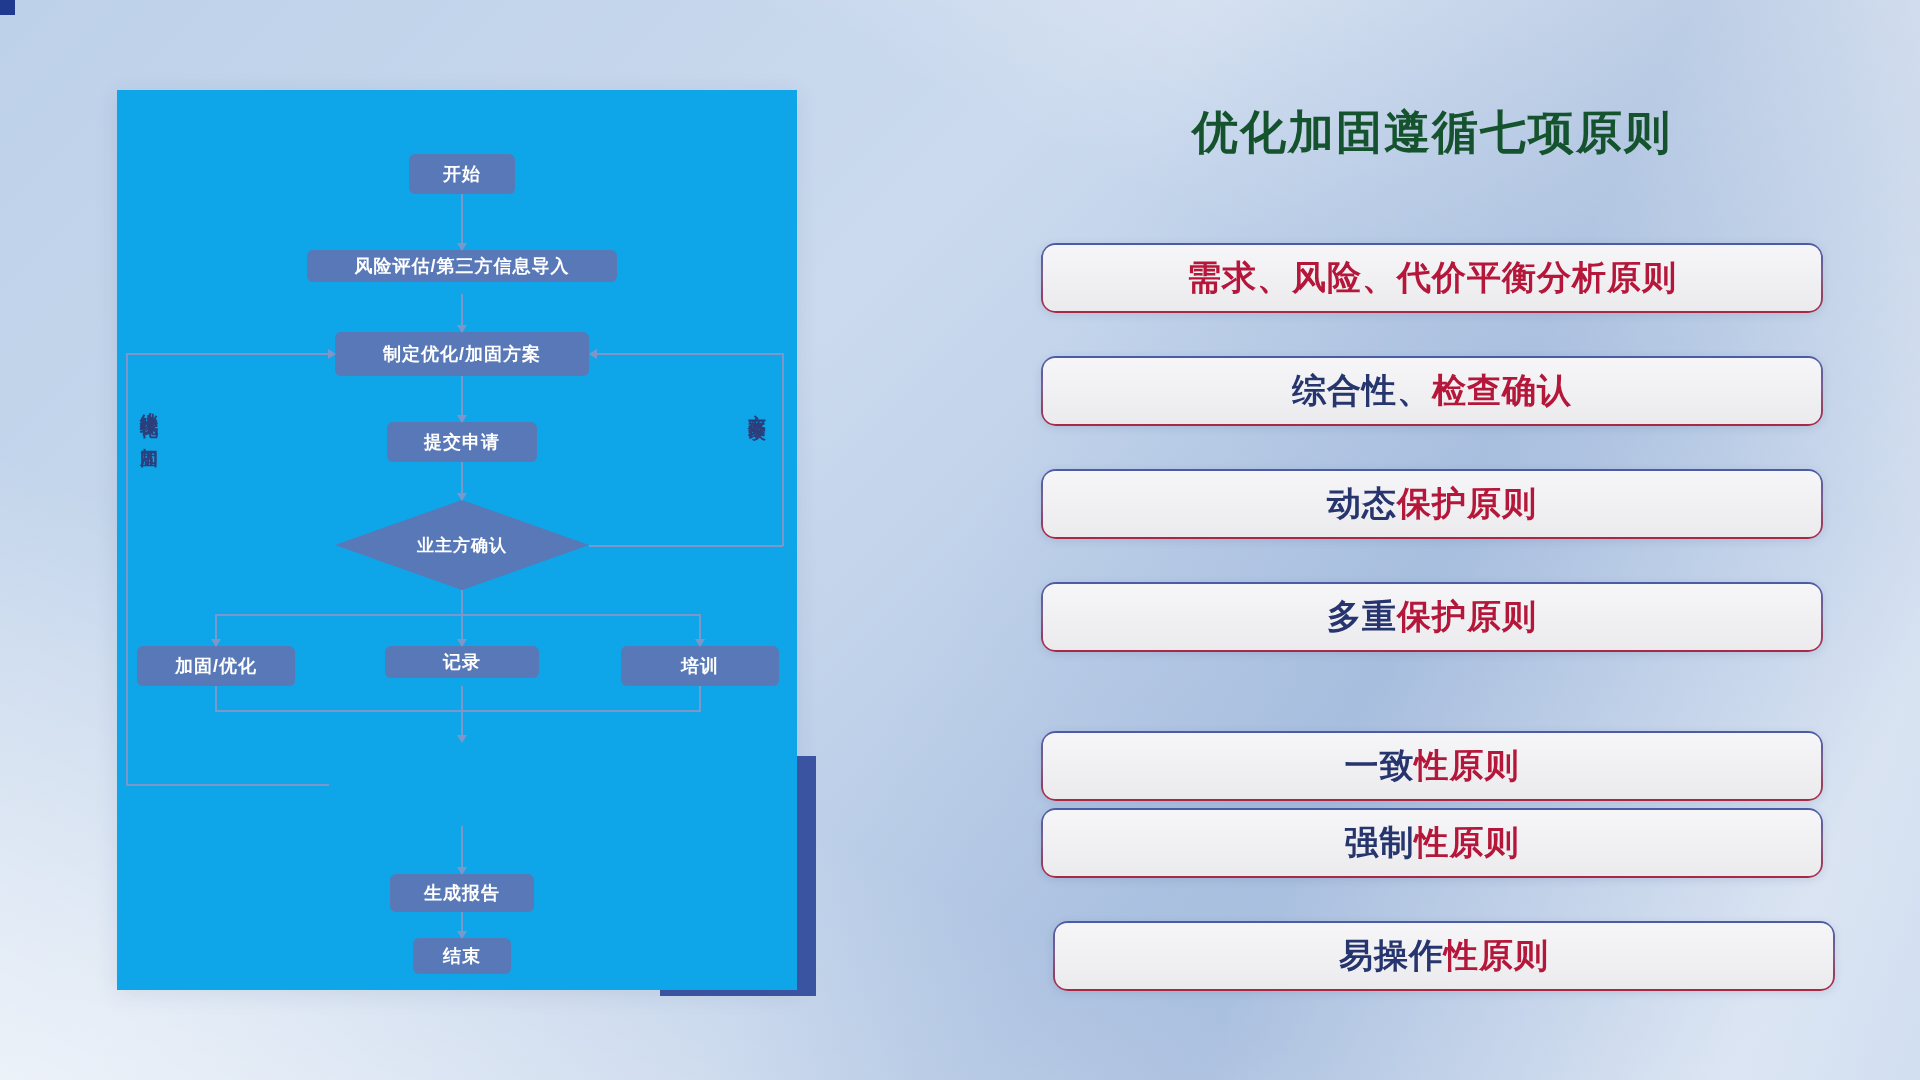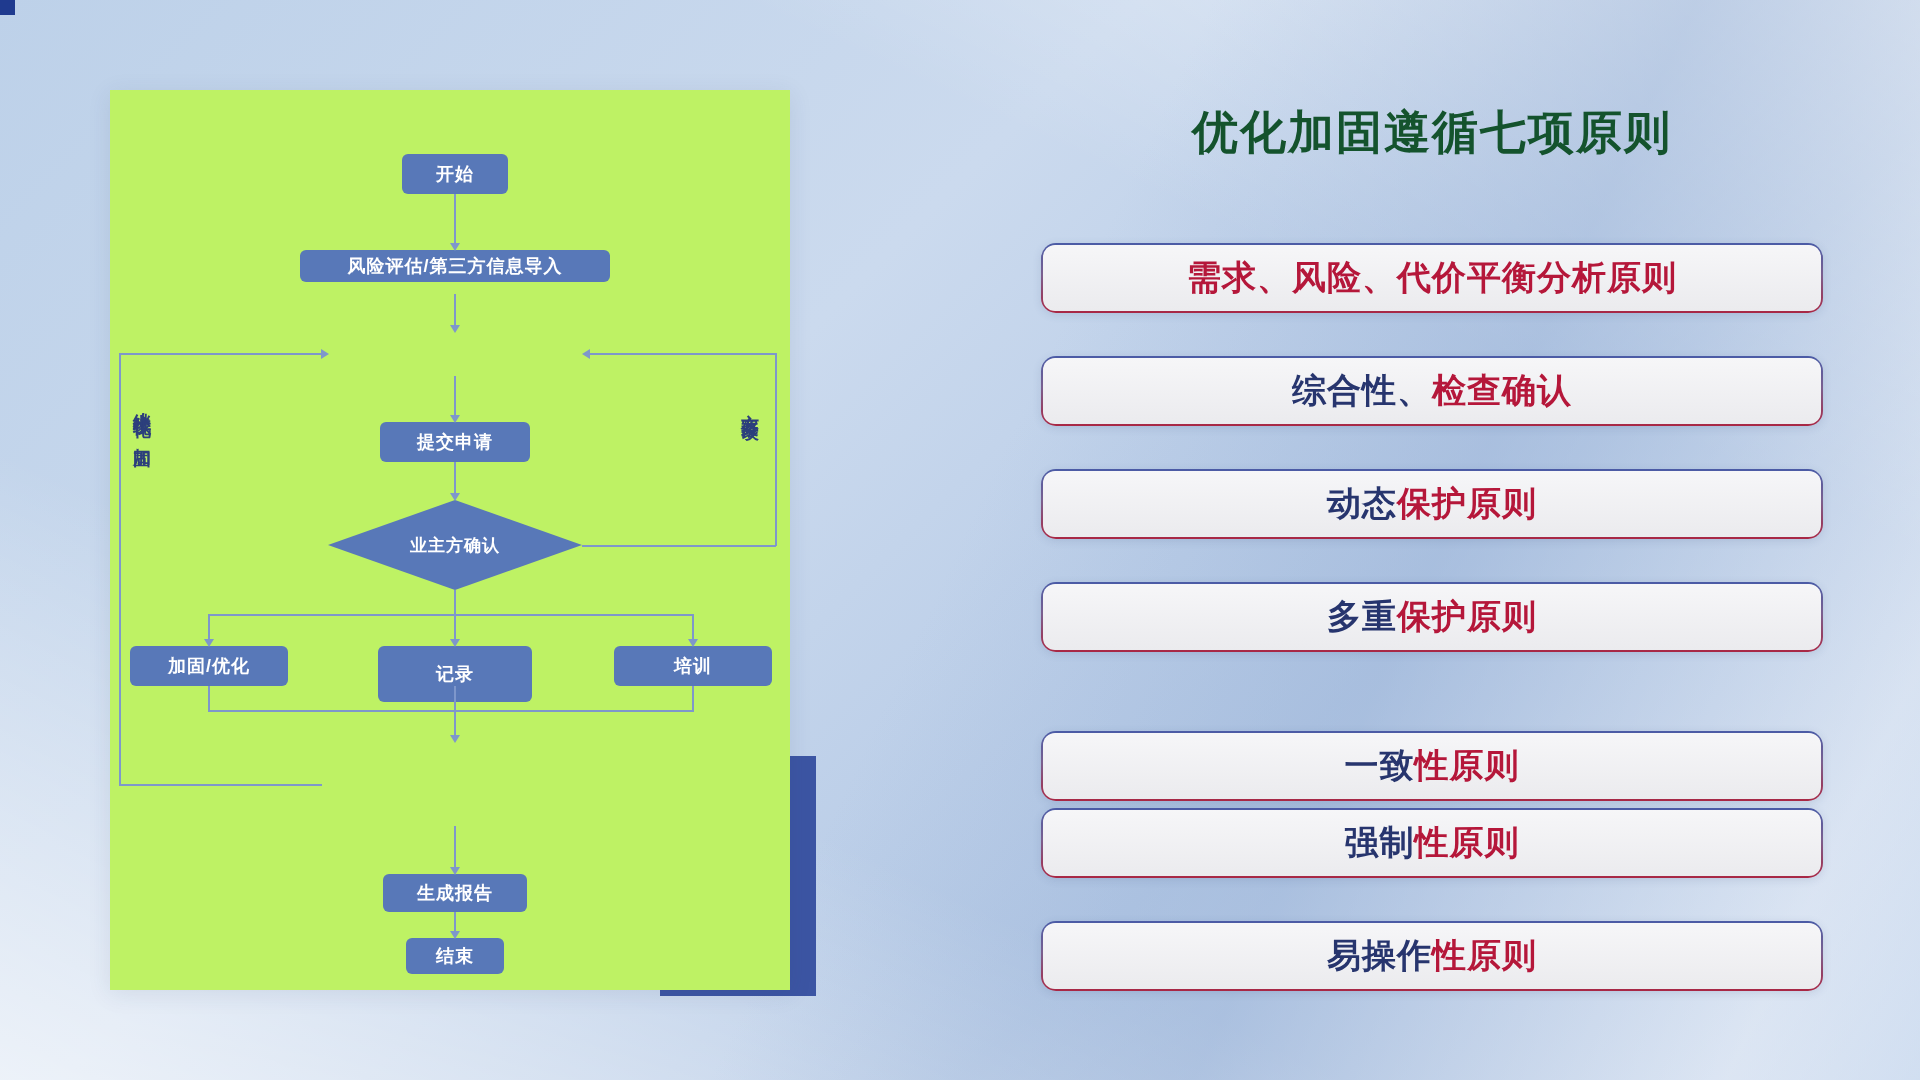--- a/index.html
+++ b/index.html
@@ -9,21 +9,21 @@
     background:
       linear-gradient(115deg, rgba(255,255,255,0) 50%, rgba(154,178,214,.45) 70%, rgba(255,255,255,.35) 92%, rgba(210,224,242,.6) 100%),
       linear-gradient(205deg, rgba(255,255,255,.55) 0%, rgba(255,255,255,0) 28%),
       linear-gradient(25deg, rgba(255,255,255,.65) 0%, rgba(255,255,255,0) 32%),
       linear-gradient(135deg,#bdd1e9 0%,#cbdaee 38%,#b3c8e5 68%,#cfdcef 100%);
   }
   .corner{position:absolute;left:0;top:0;width:15px;height:15px;background:#1f3a8f;}
 
   
   .card-shadow{position:absolute;left:660px;top:756px;width:156px;height:240px;background:#3c55a3;z-index:0;}
-  .flow-card{position:absolute;left:110px;top:90px;width:680px;height:900px;background:#bef264;z-index:1;
+  .flow-card{position:absolute;left:117px;top:90px;width:680px;height:900px;background:#0ea5e9;z-index:1;
     box-shadow:0 4px 22px rgba(40,60,110,.10);}
   .fnode{position:absolute;background:#5878b8;color:#fff;display:flex;align-items:center;justify-content:center;
     font-size:18px;font-weight:600;border-radius:6px;letter-spacing:1px;line-height:1;}
   .diamond{clip-path:polygon(50% 0,100% 50%,50% 100%,0 50%);border-radius:0;}
   .hl,.vl{position:absolute;background:#7e97cb;}
   .hl{height:1.5px;} .vl{width:1.5px;}
   .ar{position:absolute;width:0;height:0;}
   .ar-d{border-left:5px solid transparent;border-right:5px solid transparent;border-top:8px solid #7e97cb;}
   .ar-r{border-top:5px solid transparent;border-bottom:5px solid transparent;border-left:8px solid #7e97cb;}
   .ar-l{border-top:5px solid transparent;border-bottom:5px solid transparent;border-right:8px solid #7e97cb;}
@@ -46,24 +46,25 @@
 <body>
 
 <div class="corner"></div>
 
 <div class="card-shadow"></div>
 
 <div class="flow-card">
 
   <div class="fnode" style="left:292px;top:64px;width:106px;height:40px;">开始</div>
   <div class="fnode" style="left:190px;top:160px;width:310px;height:32px;">风险评估/第三方信息导入</div>
+  <div class="fnode" style="left:218px;top:242px;width:254px;height:44px;">制定优化/加固方案</div>
   <div class="fnode" style="left:270px;top:332px;width:150px;height:40px;">提交申请</div>
   <div class="fnode diamond" style="left:218px;top:410px;width:254px;height:90px;font-size:17px;">业主方确认</div>
   <div class="fnode" style="left:20px;top:556px;width:158px;height:40px;">加固/优化</div>
-  <div class="fnode" style="left:268px;top:556px;width:154px;height:56px;">记录</div>
+  <div class="fnode" style="left:268px;top:556px;width:154px;height:32px;">记录</div>
   <div class="fnode" style="left:504px;top:556px;width:158px;height:40px;">培训</div>
   <div class="fnode" style="left:273px;top:784px;width:144px;height:38px;">生成报告</div>
   <div class="fnode" style="left:296px;top:848px;width:98px;height:36px;">结束</div>
 
   <div class="vl" style="left:344px;top:104px;height:50px;"></div>
   <div class="ar ar-d" style="left:340px;top:153px;"></div>
   <div class="vl" style="left:344px;top:204px;height:32px;"></div>
   <div class="ar ar-d" style="left:340px;top:235px;"></div>
   <div class="vl" style="left:344px;top:286px;height:40px;"></div>
   <div class="ar ar-d" style="left:340px;top:325px;"></div>
@@ -136,18 +137,18 @@
     <span class="p-blue">一致</span>
       <span class="p-red">性原则</span>
   </div>
 </div>
 <div class="p-wrap" style="top:808px;">
   <div class="p-box">
     <span class="p-blue">强制</span>
       <span class="p-red">性原则</span>
   </div>
 </div>
-<div class="p-wrap" style="top:921px;">
+<div class="p-wrap" style="top:921px;margin-left:12px;">
   <div class="p-box">
     <span class="p-blue">易操作</span>
       <span class="p-red">性原则</span>
   </div>
 </div>
 
 </body></html>

